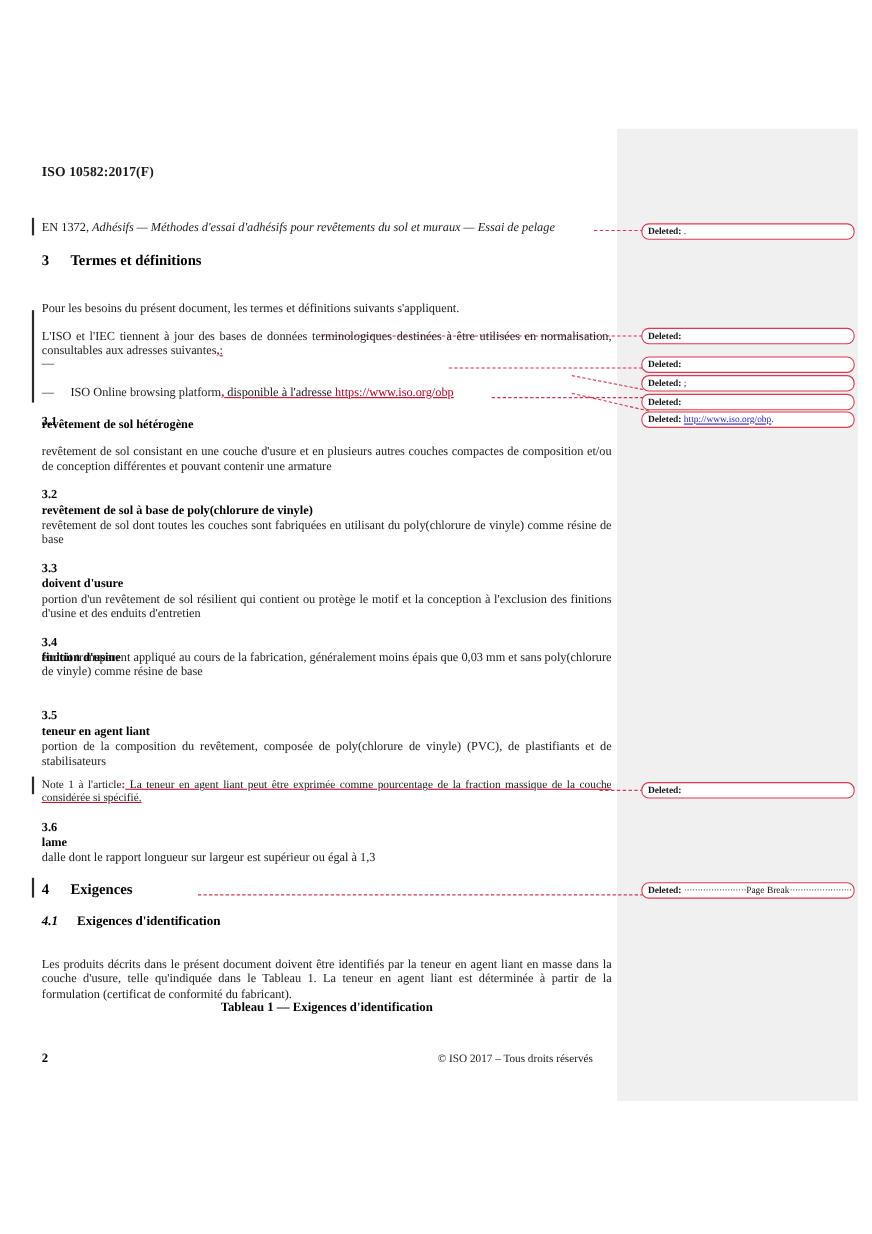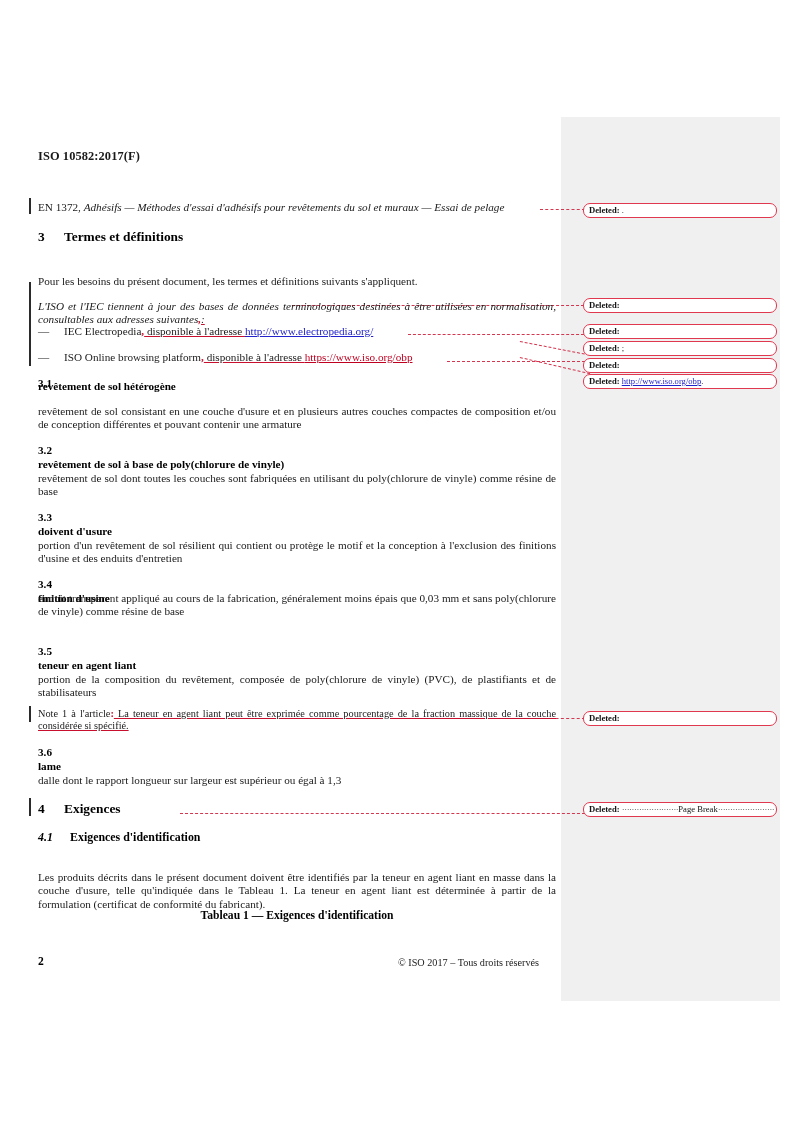--- a/index.html
+++ b/index.html
@@ -86,21 +86,21 @@
   .para {
     position: absolute;
     width: 518px;
     text-align: justify;
     font-size: 11.2px;
     line-height: 13.3px;
     color: #1a1a1a;
     margin-top: 16px;
   }
   #p-intro      { left: 38px; top: 259px; width: 440px; text-align: left;}
-  #p-databases  { left: 38px; top: 284px; font-style: italic; }
+  #p-databases  { left: 38px; top: 284px; }
   #p-req        { left: 38px; top: 855px; }
 
   
   .dash-item {
     position: absolute;
     font-size: 11.2px;
     line-height: 13.2px;
     color: #1a1a1a;
   }
   .dash-item .dash {
@@ -250,23 +250,20 @@
   </div>
 
   <div class="para" id="p-intro">Pour les besoins du présent document, les termes et définitions suivants s'appliquent.</div>
 
   <div class="para" id="p-databases">
     <span>L'ISO et l'IEC tiennent à jour des bases de données terminologiques destinées à être utilisées en normalisation, consultables aux adresses suivantes</span><span class="del-caret">,</span><span class="ins-under">:</span>
   </div>
 
   <div class="dash-item" id="li-electropedia">
     <span class="dash">—</span>
-    <span class="txt">
-      <span>IEC Electropedia</span><span class="del-caret">,</span><span class="ins-under"> disponible à l'adresse </span><a class="blue-link" href="#">http://www.electropedia.org/</a>
-    </span>
   </div>
 
   <div class="dash-item" id="li-obp">
     <span class="dash">—</span>
     <span class="txt">
       <span>ISO Online browsing platform</span><span class="del-caret">,</span><span class="ins-under"> disponible à l'adresse </span><a class="ins-link" href="#">https://www.iso.org/obp</a>
     </span>
   </div>
 
   <div class="term-num" style="left:38px; top:377px;">3.1</div>

